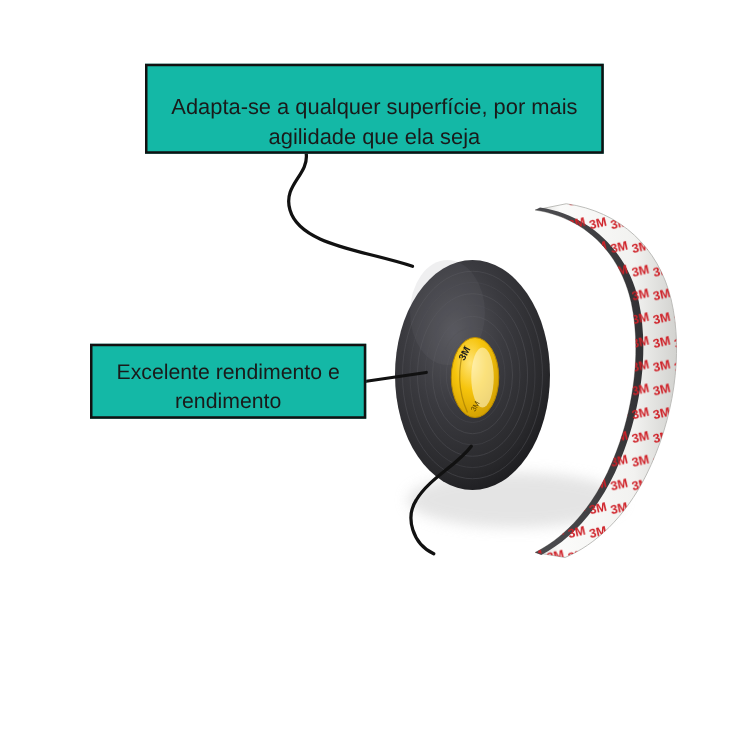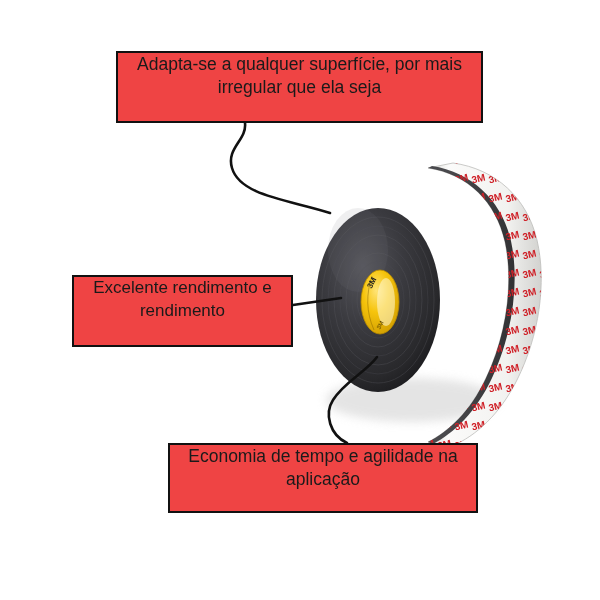--- a/index.html
+++ b/index.html
@@ -14,38 +14,38 @@
     background: #ffffff;
     overflow: hidden;
     font-family: "Liberation Sans", sans-serif;
   }
 
   
   .callout {
     position: absolute;
     box-sizing: border-box;
     border: 2px solid #111111;
-    background: #ef4444;
+    background: #14b8a6;
     display: flex;
-    align-items: flex-start;
+    align-items: flex-end;
     justify-content: center;
     text-align: center;
     color: #1a1a1a;
     z-index: 6;
   }
   .callout-text {
     display: block;
     line-height: 1.34;
     padding: 0 10px;
   }
 
   #callout-1 { left: 116px; top: 51px;  width: 367px; height: 72px; }
   #callout-1 .callout-text { font-size: 17.5px; }
 
-  #callout-2 { left: 72px;  top: 275px; width: 221px; height: 72px; }
+  #callout-2 { left: 72px;  top: 275px; width: 221px; height: 60px; }
   #callout-2 .callout-text { font-size: 17px; }
 
   #callout-3 { left: 168px; top: 443px; width: 310px; height: 70px; }
   #callout-3 .callout-text { font-size: 17.5px; }
 
   
   #leaders {
     position: absolute;
     left: 0; top: 0;
     width: 600px; height: 600px;
@@ -178,31 +178,25 @@
     <path d="M 245 123 C 247 140, 226 148, 232 168 C 240 196, 290 200, 330 213" fill="none" stroke="#111111" stroke-width="2.6" stroke-linecap="round"></path>
 
     <path d="M 293 305 L 341 298" fill="none" stroke="#111111" stroke-width="2.6" stroke-linecap="round"></path>
 
     <path d="M 347 443 C 330 435, 324 414, 333 400 C 344 382, 366 372, 377 357" fill="none" stroke="#111111" stroke-width="2.6" stroke-linecap="round"></path>
   </svg>
 
   <div id="callout-1" class="callout">
     <span class="callout-text">
       <span>Adapta-se a qualquer superfície, por mais</span><br>
-      <span>irregular que ela seja</span>
+      <span>agilidade que ela seja</span>
     </span>
   </div>
 
   <div id="callout-2" class="callout">
     <span class="callout-text">
       <span>Excelente rendimento e</span><br>
       <span>rendimento</span>
     </span>
   </div>
 
-  <div id="callout-3" class="callout">
-    <span class="callout-text">
-      <span>Economia de tempo e agilidade na</span><br>
-      <span>aplicação</span>
-    </span>
-  </div>
 
 </div>
 
 </body></html>

